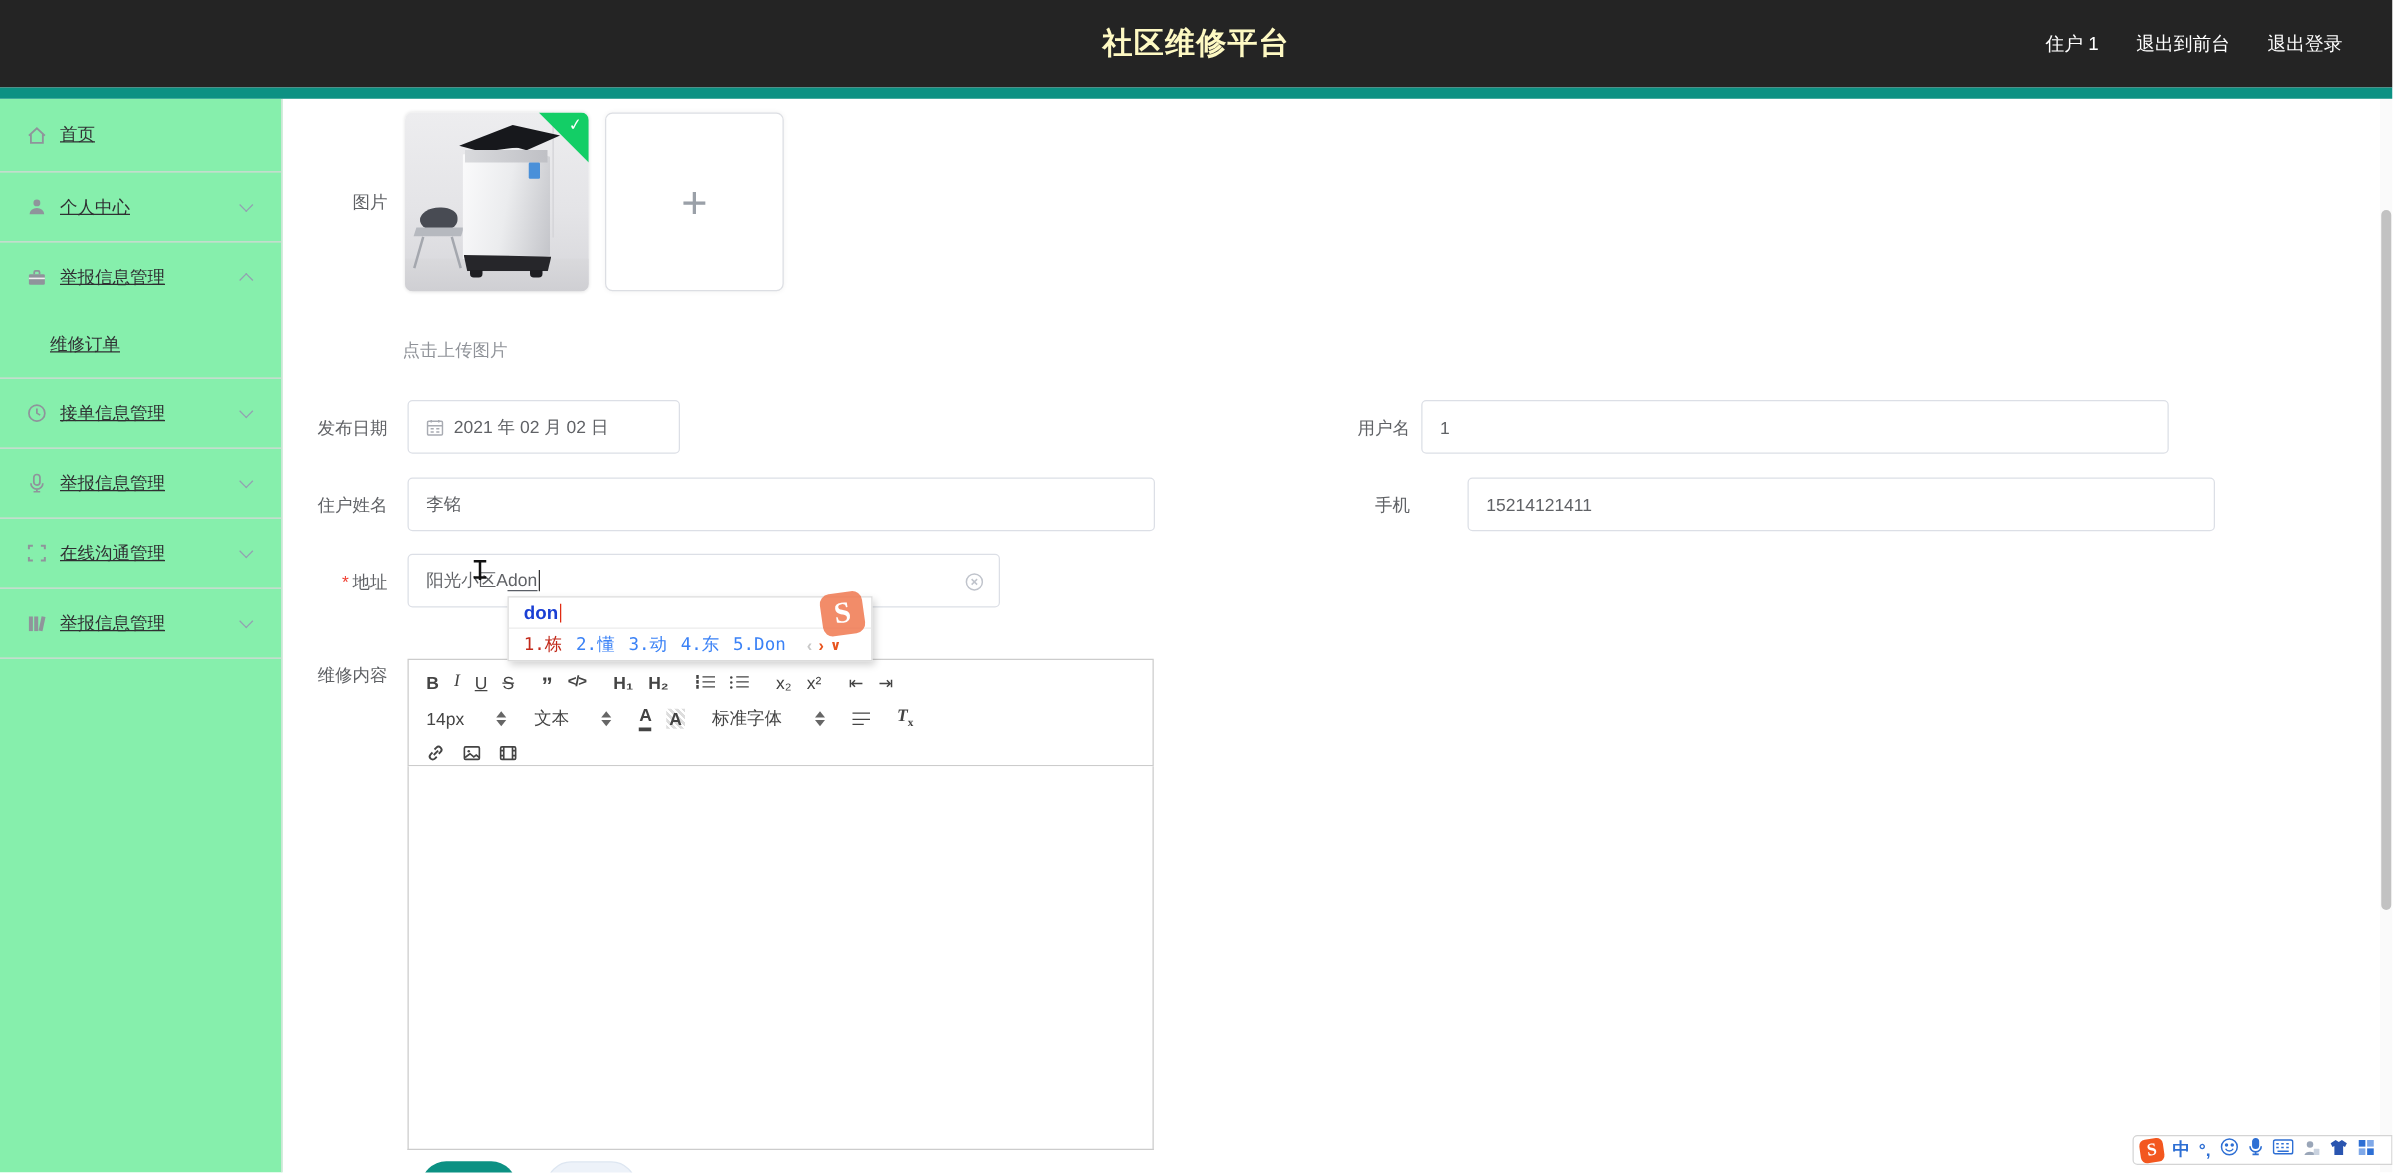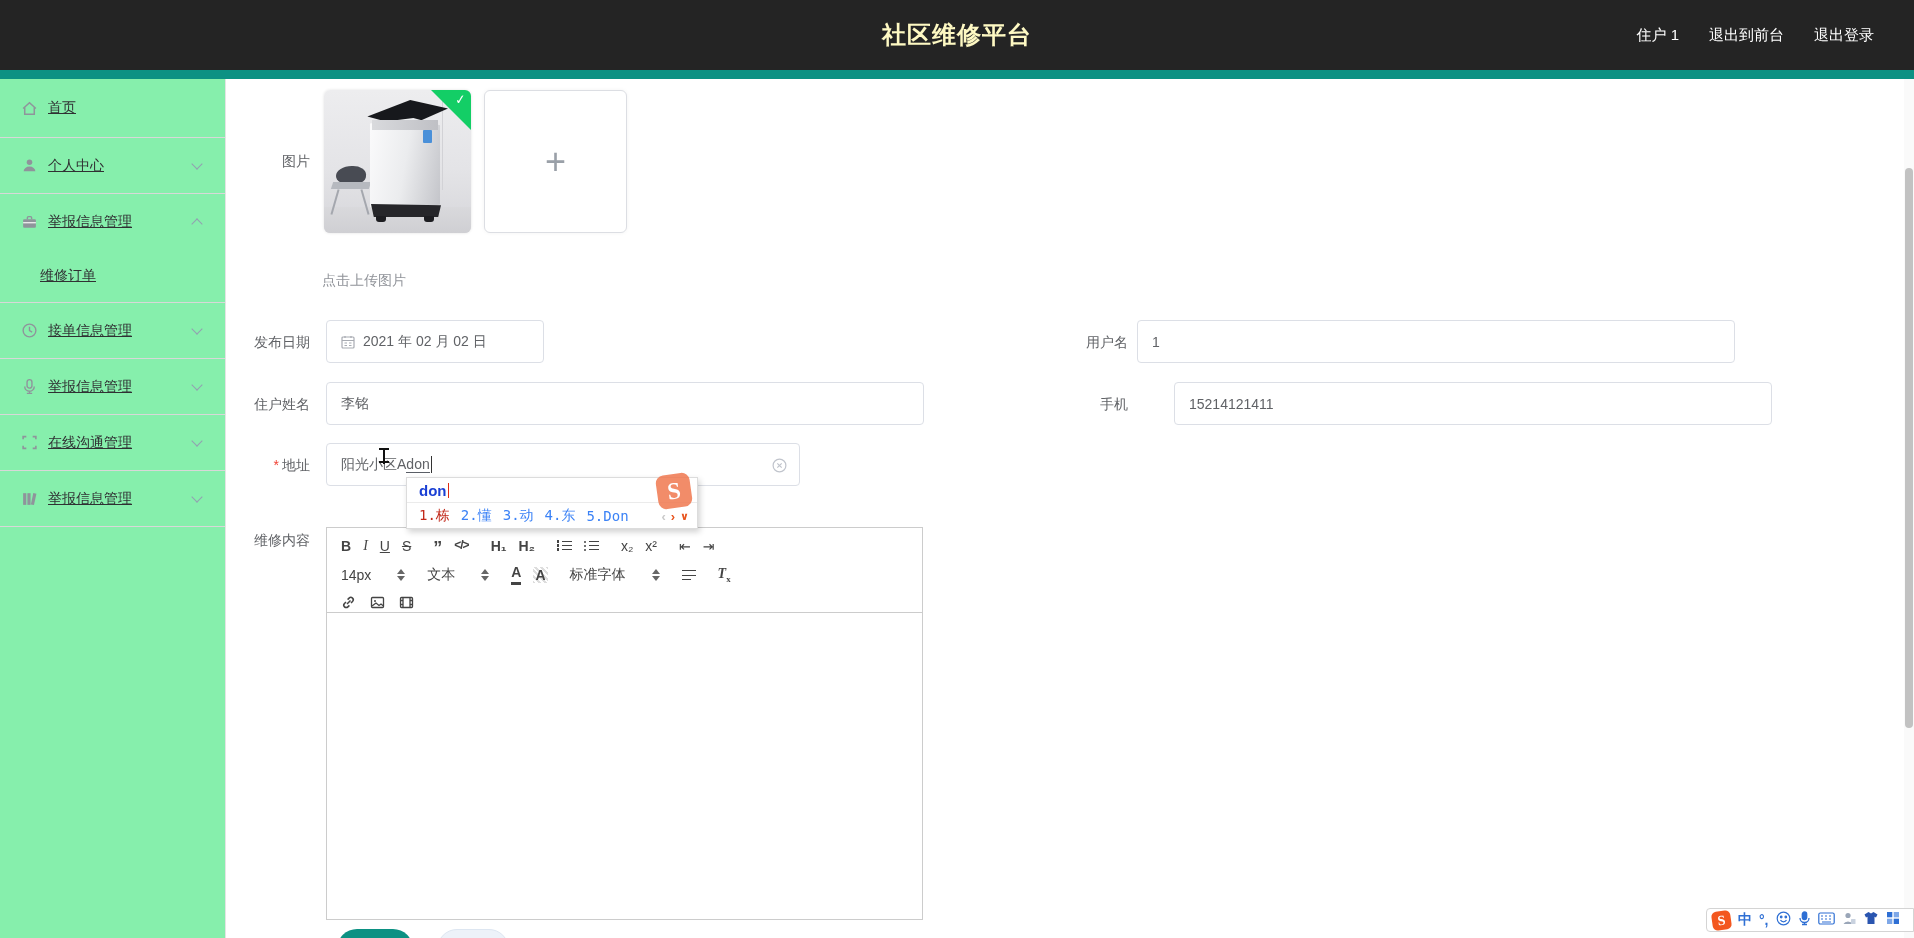--- a/index.html
+++ b/index.html
@@ -64,21 +64,21 @@
   
   .ibeam { position:absolute; left:378px; top:448px; width:12px; height:17px; z-index:40; pointer-events:none; }
   .ibeam:before { content:""; position:absolute; left:5px; top:1px; width:1.8px; height:15px; background:#111; }
   .ibeam:after { content:""; position:absolute; left:1px; top:0; width:10px; height:2px; background:#111; box-shadow:0 13px 0 #111; }
 
   
   .ime-pop { position:absolute; left:406px; top:477px; width:292px; height:52px; background:#fff; border:1px solid #dcdcdc; box-shadow:2px 3px 6px rgba(0,0,0,.18); z-index:50; }
   .ime-row1 { height:25px; display:flex; align-items:center; padding-left:12px; border-bottom:1px solid #ebebeb; }
   .ime-compose { color:#1a3fd4; font-weight:bold; font-size:15px; }
   .ime-caret { width:1.5px; height:15px; background:#e02b12; margin-left:1px; }
-  .ime-row2 { height:26px; display:flex; align-items:center; padding:0 8px 0 12px; font-size:14px; gap:11px; }
+  .ime-row2 { height:26px; display:flex; align-items:center; padding:0 24px 0 12px; font-size:14px; gap:11px; }
   .cand { cursor:pointer; white-space:nowrap; font-family:"DejaVu Sans Mono","Liberation Mono",monospace; }
   .cand.c1 { color:#c2291a; }
   .cand.cn { color:#3b82f6; }
   .ime-arrows { margin-left:auto; display:flex; align-items:center; gap:5px; font-weight:bold; font-size:13px; }
   .arr-prev { color:#c9c9c9; cursor:pointer; }
   .arr-next { color:#e8541e; cursor:pointer; }
   .arr-down { color:#e8541e; cursor:pointer; font-size:11px; }
   .sogou-logo { position:absolute; right:6px; top:-4px; width:34px; height:34px; background:#f07850; border-radius:8px; transform:rotate(-8deg); display:flex; align-items:center; justify-content:center; color:#fff; font-size:24px; font-weight:bold; font-family:"Liberation Serif","DejaVu Serif",serif; opacity:.85; }
 
   

